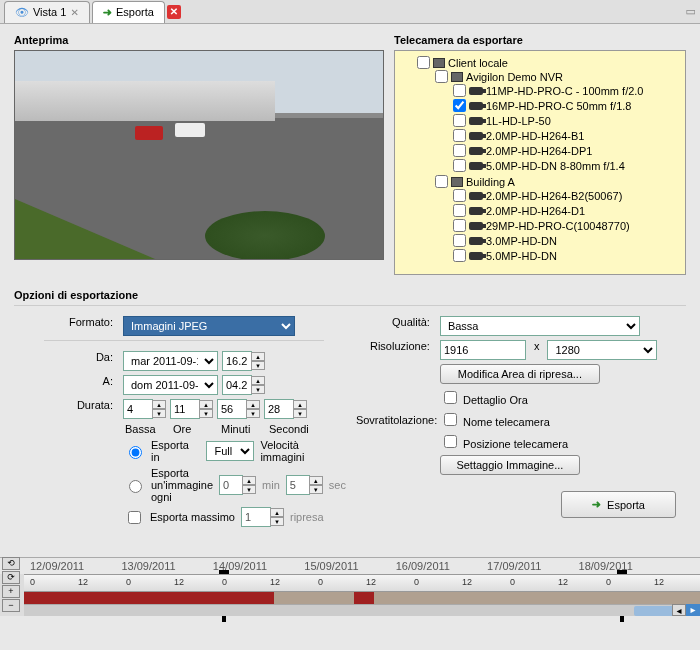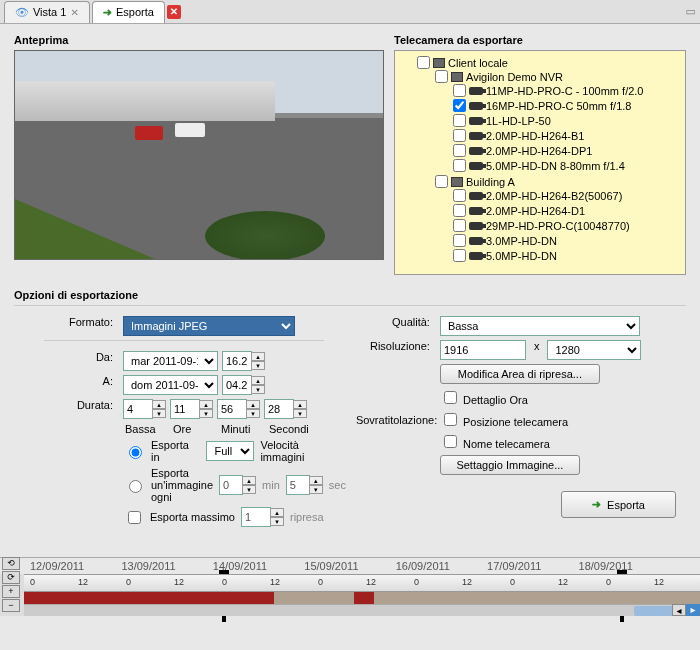--- a/index.html
+++ b/index.html
@@ -325,32 +325,32 @@
 
     <div class="col-right right-form">
       <div class="form-row">
         <label>Qualità:</label>
         <select style="width:200px"><option>Bassa</option></select>
       </div>
       <div class="form-row">
         <label>Risoluzione:</label>
         <input type="text" style="width: 86px;" value="1916">
         <span class="res-x">x</span>
-        <select style="width:94px"><option>1280</option></select>
+        <select style="width:110px"><option>1280</option></select>
       </div>
       <div class="form-row">
           <label></label>
         <button class="btn" style="width:160px">Modifica Area di ripresa...</button>
       </div>
       <div class="form-row" style="align-items:center">
         <label>Sovratitolazione:</label>
         <div class="check-col">
           <label><input type="checkbox" style=""> <span>Dettaglio Ora</span></label>
+          <label><input type="checkbox" style=""> <span>Nome telecamera</span></label>
           <label><input type="checkbox" style=""> <span>Posizione telecamera</span></label>
-          <label><input type="checkbox" style=""> <span>Nome telecamera</span></label>
         </div>
       </div>
       <div class="form-row">
           <label></label>
         <button class="btn" style="width:140px">Settaggio Immagine...</button>
       </div>
       <button class="btn export-btn">
         <span class="arrow-icon">➜</span>
         <span>Esporta</span>
       </button>

